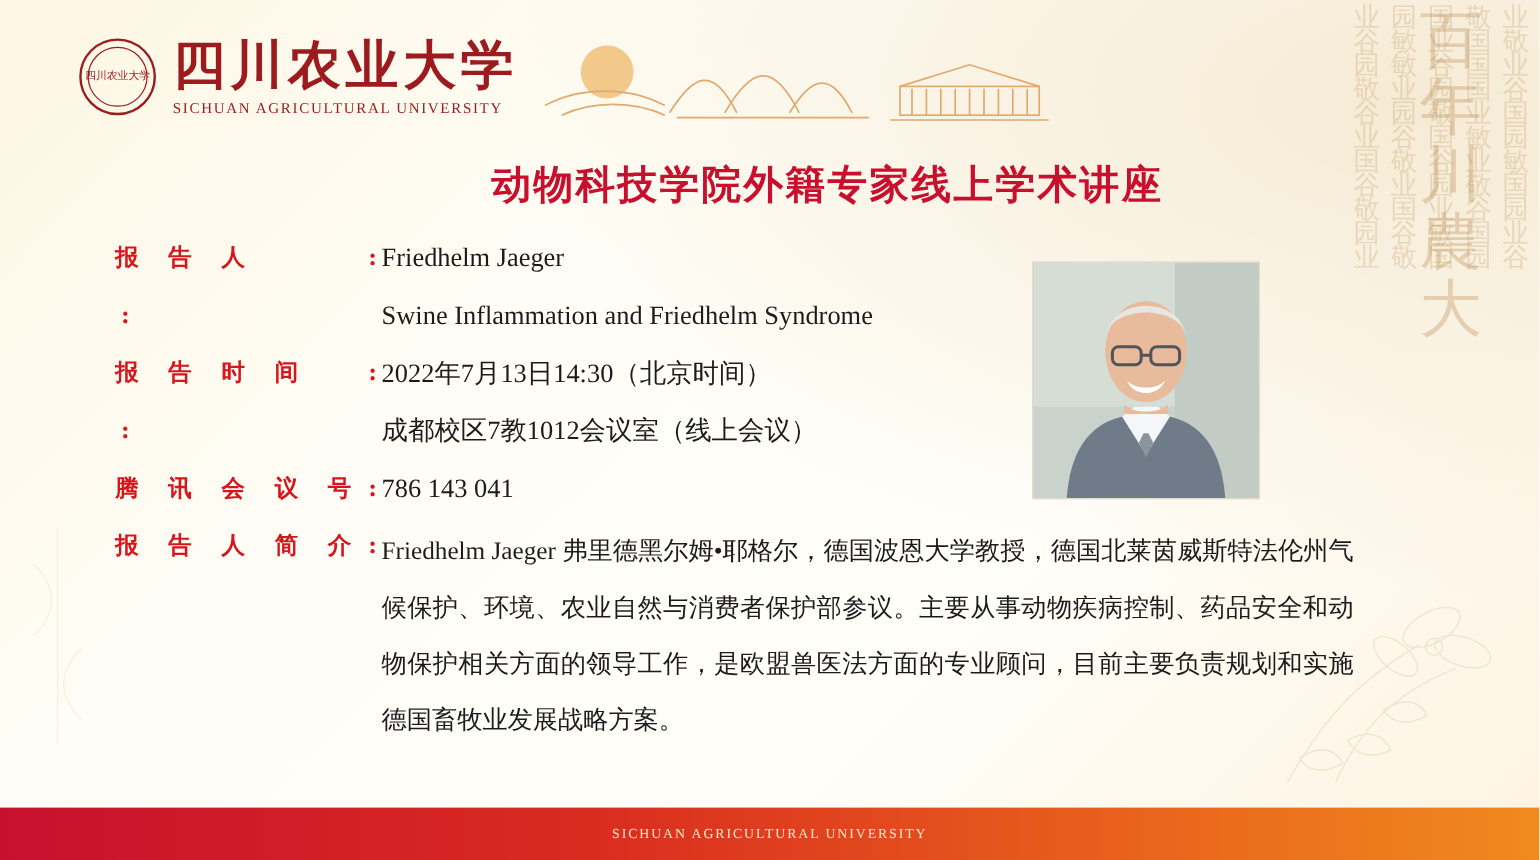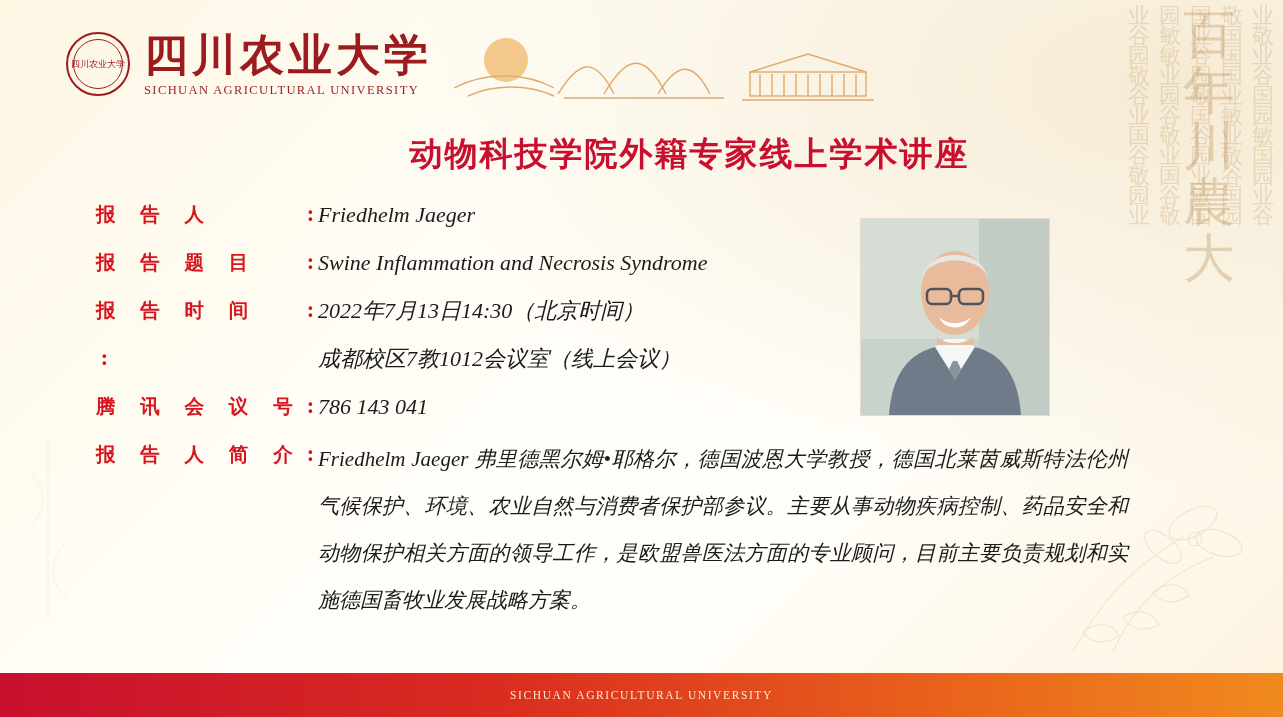--- a/index.html
+++ b/index.html
@@ -182,21 +182,20 @@
   }
   .label .lt {
     letter-spacing: 9px;
   }
   .value {
     color: #1b1b1b;
     font-family: "Liberation Serif", "DejaVu Serif", serif;
     font-size: 22px;
     line-height: 38px;
     flex: 1 1 auto;
-    font-style: italic;
   }
   .bio .value {
     line-height: 47px;
     max-width: 810px;
     text-align: justify;
     font-size: 21px;
   }
 
   
   .portrait {
@@ -324,24 +323,23 @@
     <div class="row">
       <div class="label">
         <span class="lt">报 告 人</span>
         <span class="colon">:</span>
       </div>
       <div class="value">Friedhelm Jaeger</div>
     </div>
 
     <div class="row">
       <div class="label">
-        <span class="lt">报 告 题 目</span>
-        <span class="colon">:</span>
-      </div>
-      <div class="value">Swine Inflammation and Necrosis Syndrome</div>
+        <span class="colon">:</span>
+      </div>
+      <div class="value">Swine Inflammation and Friedhelm Syndrome</div>
     </div>
 
     <div class="row">
       <div class="label">
         <span class="lt">报 告 时 间</span>
         <span class="colon">:</span>
       </div>
       <div class="value">2022年7月13日14:30（北京时间）</div>
     </div>
 

